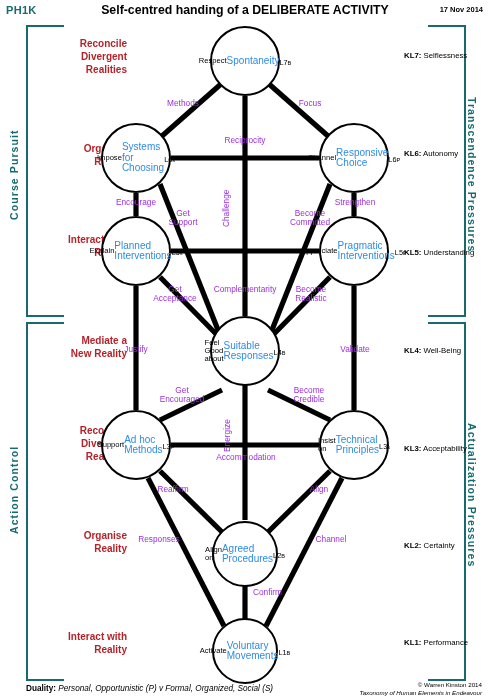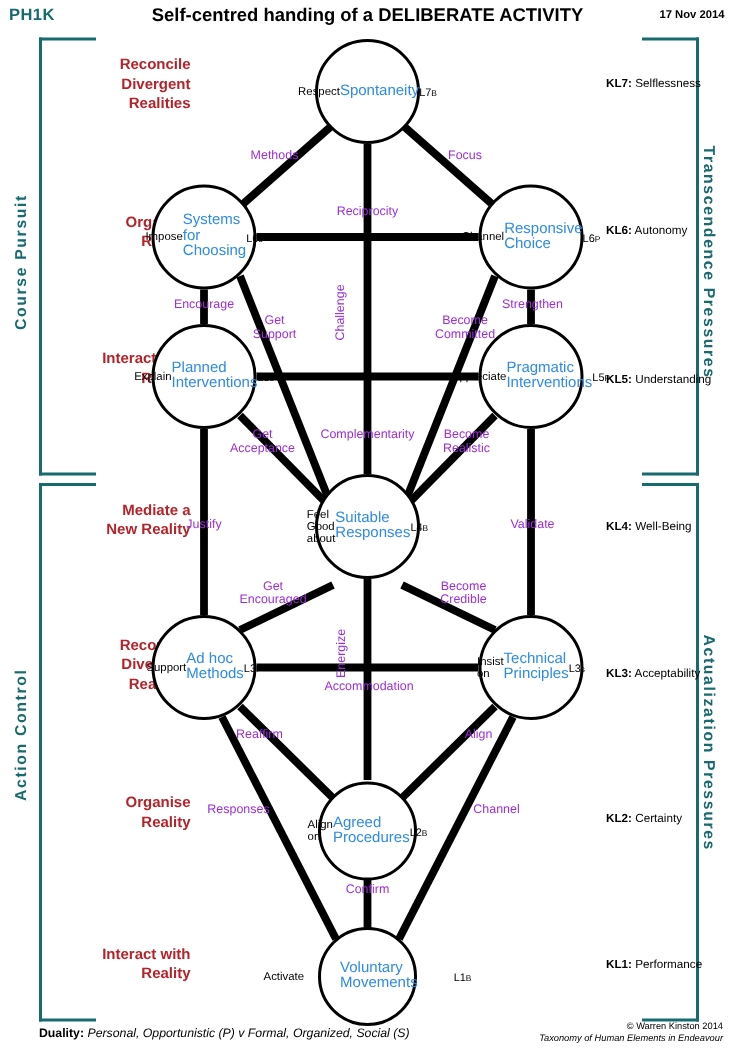--- a/index.html
+++ b/index.html
@@ -140,21 +140,21 @@
 <div class="elabel" style="left:101px; top:345px; width:70px;">Justify</div>
 <div class="elabel" style="left:320px; top:345px; width:70px;">Validate</div>
 <div class="elabel wrap" style="left:149px; top:386px;">Get<br>Encouraged</div>
 <div class="elabel wrap" style="left:276px; top:386px;">Become<br>Credible</div>
 <div class="elabel vert" style="left:223px; top:407px; height:58px;">Energize</div>
 <div class="elabel" style="left:183px; top:453px; width:126px;">Accommodation</div>
 <div class="elabel" style="left:138px; top:485px; width:70px;">Reaffirm</div>
 <div class="elabel" style="left:284px; top:485px; width:70px;">Align</div>
 <div class="elabel" style="left:122px; top:535px; width:74px;">Responses</div>
 <div class="elabel" style="left:294px; top:535px; width:74px;">Channel</div>
-<div class="elabel" style="left:208px; top:588px; width:74px;">Confirm</div>
+<div class="elabel" style="left:208px; top:588px; width:74px;text-align:right;">Confirm</div>
 
 <div class="node" style="left:210px; top:26px;  width:70px; height:70px;">
   <div class="t1">Respect</div>
   <div class="t2">Spontaneity</div>
   <div class="code"><span>L7</span><span class="sub">B</span></div>
 </div>
 
 <div class="node" style="left:101px; top:123px; width:70px; height:70px;">
   <div class="t1">Impose</div>
   <div class="t2">Systems<br>for Choosing</div>
@@ -196,21 +196,21 @@
   <div class="t2">Technical<br>Principles</div>
   <div class="code"><span>L3</span><span class="sub">s</span></div>
 </div>
 
 <div class="node" style="left:212px; top:521px; width:66px; height:66px;">
   <div class="t1">Align on</div>
   <div class="t2">Agreed<br>Procedures</div>
   <div class="code"><span>L2</span><span class="sub">B</span></div>
 </div>
 
-<div class="node" style="left:212px; top:618px; width:66px; height:66px;gap:24px;">
+<div class="node" style="left:212px; top:618px; width:66px; height:66px;">
   <div class="t1">Activate</div>
   <div class="t2">Voluntary<br>Movements</div>
   <div class="code"><span>L1</span><span class="sub">B</span></div>
 </div>
 
 <div id="duality">
   <b>Duality:</b>
   <i>Personal, Opportunistic (P)  v  Formal, Organized, Social (S)</i>
 </div>
 <div id="copy">

